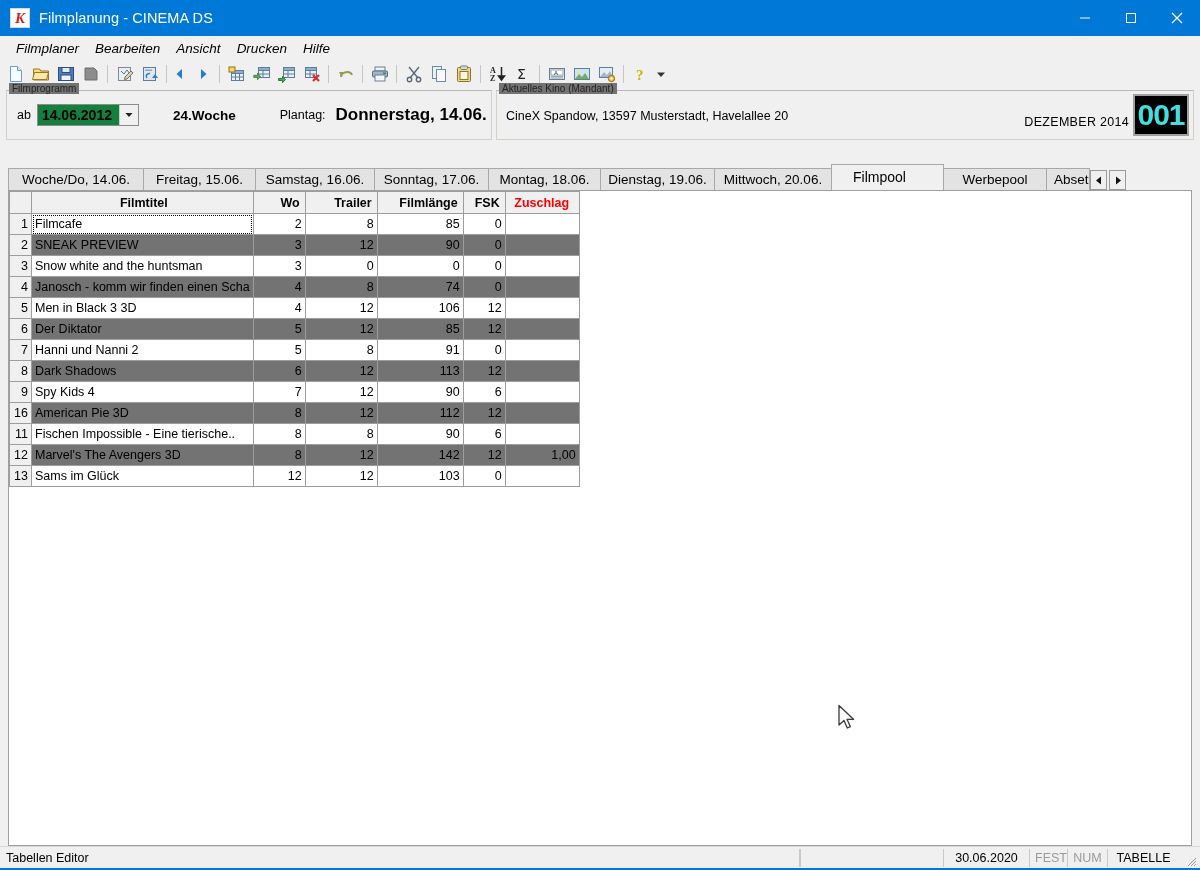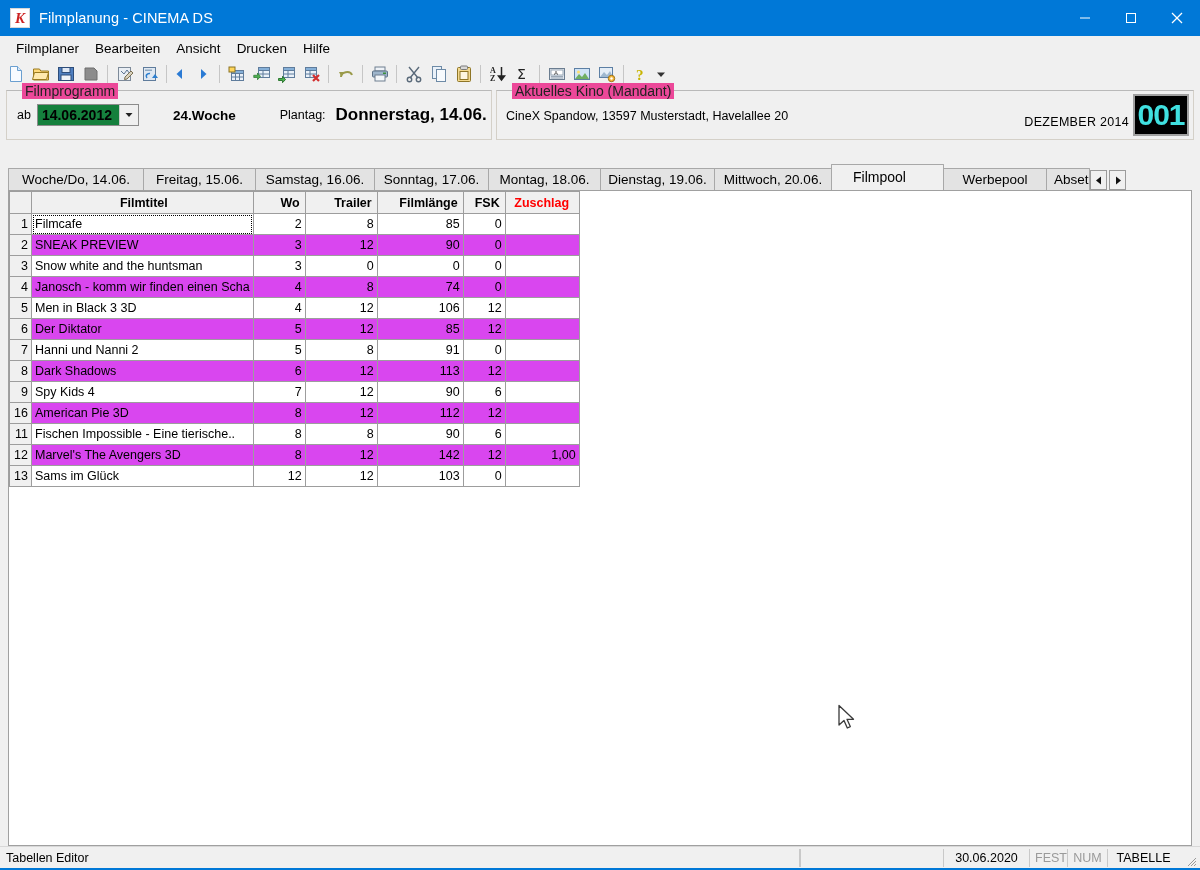--- a/index.html
+++ b/index.html
@@ -76,20 +76,21 @@
   .win-btn svg { display: block; }
 
   
   .menubar {
     height: 24px;
     background: #f0f0f0;
     display: flex;
     align-items: center;
     padding-left: 8px;
     flex: 0 0 auto;
+    font-style: italic;
   }
   .menu-item {
     font-size: 13.5px;
     color: #000000;
     padding: 2px 8px;
     white-space: nowrap;
   }
 
   
   .toolbar {
@@ -133,24 +134,24 @@
   .groupbox {
     border: 1px solid #d4d0c8;
     border-top-color: #b9b9b9;
     position: relative;
     background: #f0f0f0;
     box-sizing: border-box;
   }
   .groupbox > .gb-title {
     position: absolute;
     top: -8px;
-    left: 15px;
-    background: #ec4899;
+    left: 2px;
+    background: #737373;
     padding: 0 3px;
-    font-size: 14px;
+    font-size: 10px;
     color: #222;
     white-space: nowrap;
   }
   .gb-filmprogramm {
     width: 486px;
     height: 50px;
     display: flex;
     align-items: center;
   }
   .gb-kino {
@@ -354,21 +355,21 @@
     text-align: right;
     padding-right: 4px;
     color: #000;
     border-left: 1px solid #9d9d9d;
   }
   td.c-title { text-align: left; padding-left: 5px; }
   td.c-num   { text-align: right; padding-right: 5px; }
   td.c-zu    { text-align: right; padding-right: 5px; color: #ff0000; }
 
   tr.odd td:not(.c-rownum)  { background: #ffffff; }
-  tr.even td:not(.c-rownum) { background: #d946ef; }
+  tr.even td:not(.c-rownum) { background: #737373; }
 
   td.focused {
     outline: 1px dotted #000;
     outline-offset: -2px;
     border: 1px solid #7a7a7a;
   }
 
   
   .cursor {
     position: absolute;

